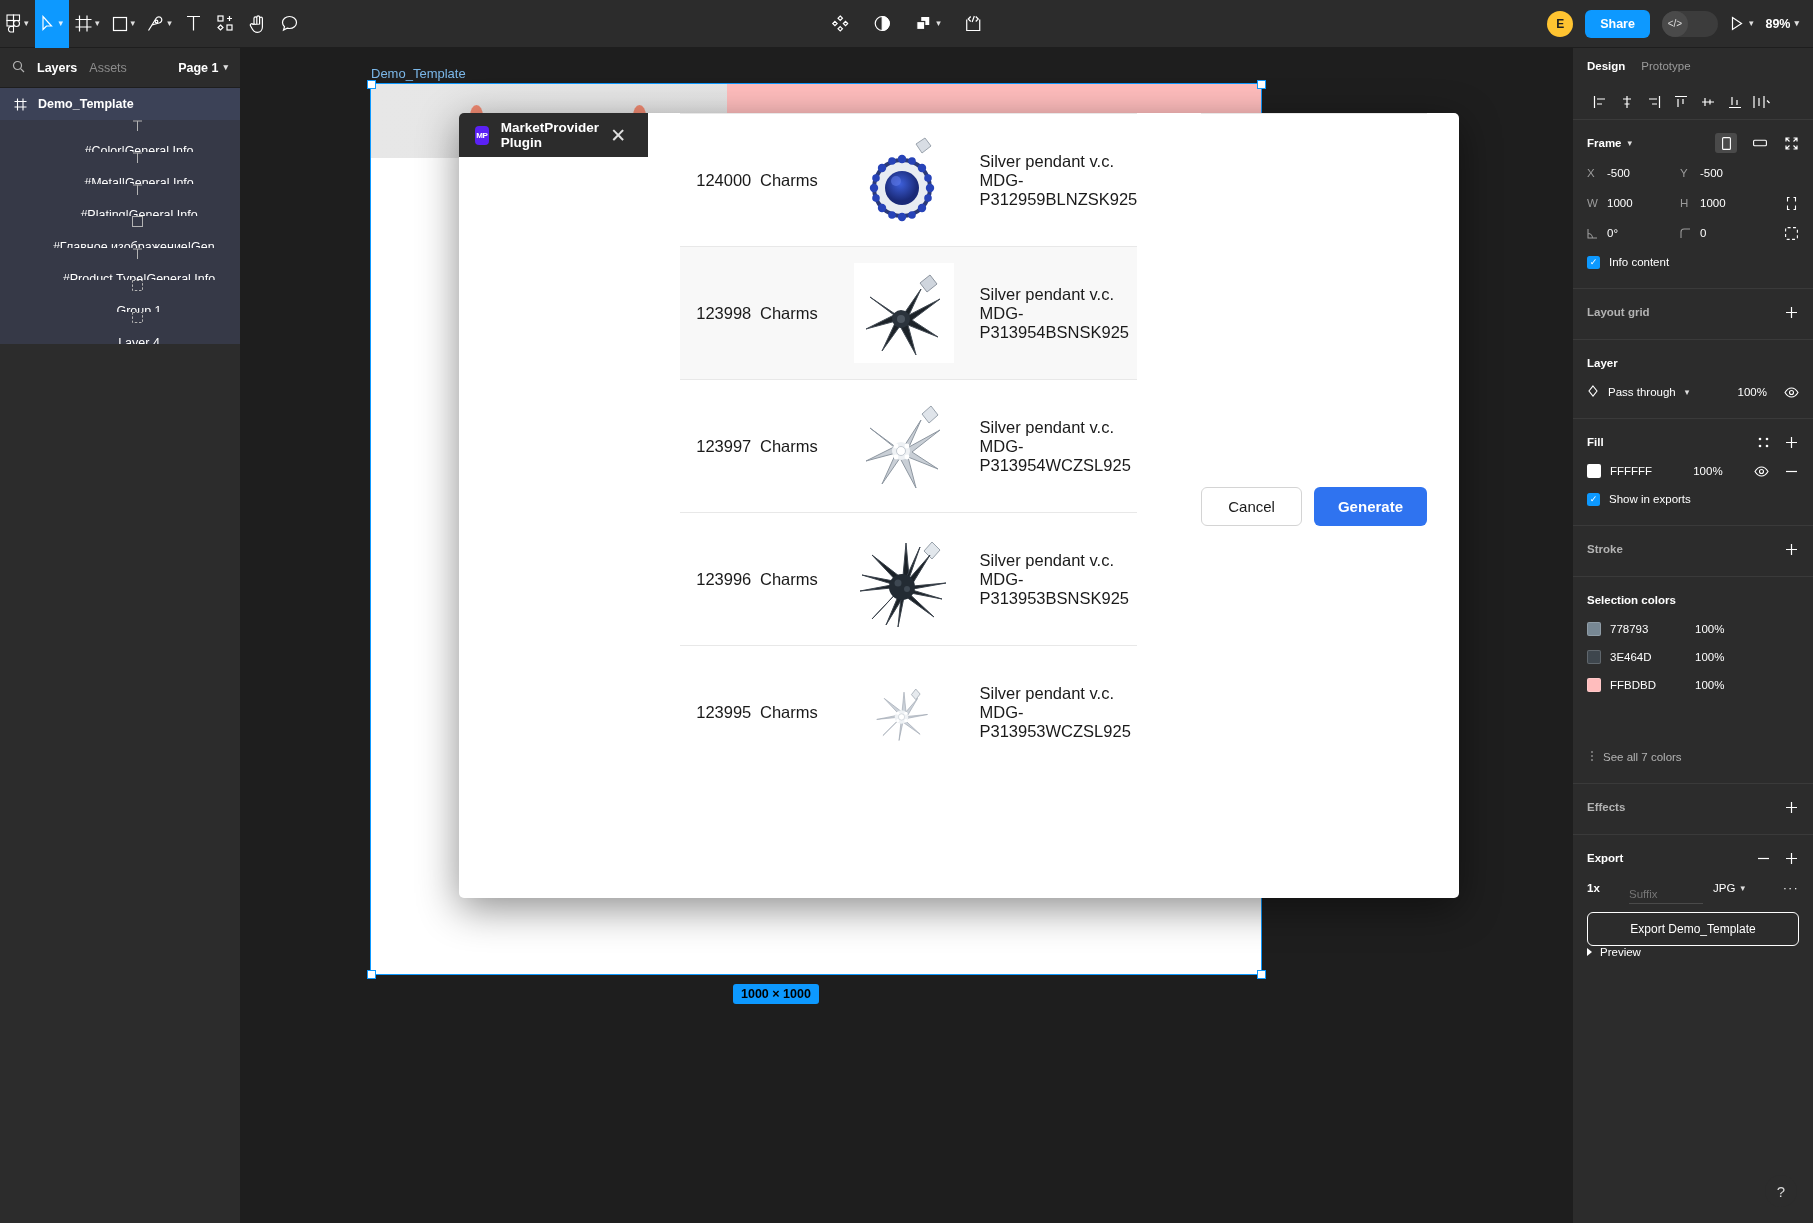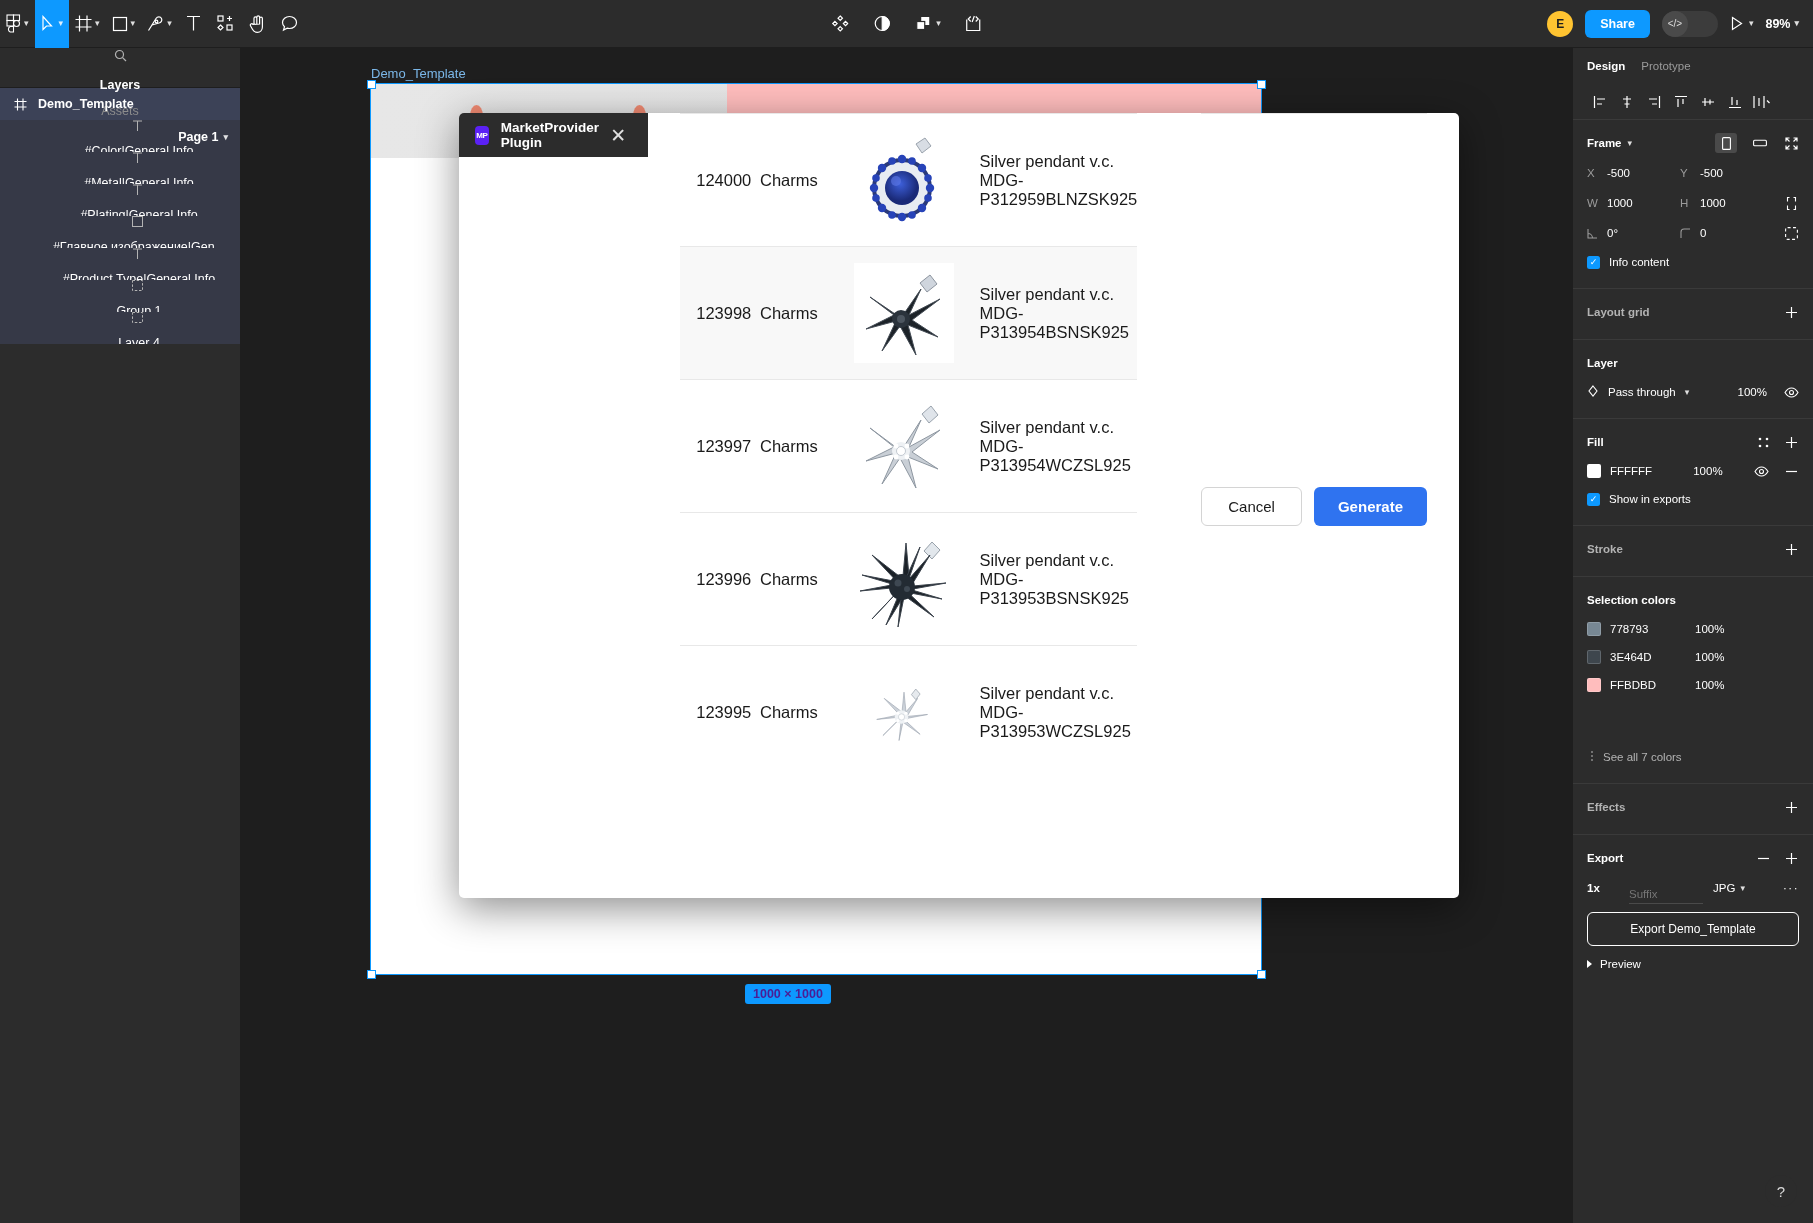--- a/index.html
+++ b/index.html
@@ -69,21 +69,20 @@
   
   .sidebar {
     position: absolute; top: 48px; left: 0;
     width: 240px; height: 1175px;
     background: #2c2c2c; z-index: 40;
   }
   .sb-head {
     height: 40px; display: flex; align-items: center;
     padding: 0 12px; gap: 12px;
     border-bottom: 1px solid #1e1e1e;
-    flex-direction: column;
   }
   .sb-tab { color: #8c8c8c; font-size: 12.5px; cursor: pointer; }
   .sb-tab.active { color: #fff; font-weight: bold; }
   .sb-page {
     margin-left: auto; color: #fff; font-size: 12.5px;
     font-weight: bold; display: flex; align-items: center; gap: 5px;
     cursor: pointer;
   }
   .layers { padding-top: 0; }
   .layer-row {
@@ -124,22 +123,22 @@
   }
   .pin {
     position: absolute; width: 13px; height: 19px;
     background: #f08a72; border-radius: 50% 50% 50% 50% / 60% 60% 40% 40%;
   }
   .handle {
     position: absolute; width: 9px; height: 9px;
     background: #fff; border: 1.3px solid #0d99ff;
   }
   .size-badge {
-    position: absolute; left: 505px; top: 936px;
-    background: #0d99ff; color: #4c1d95;
+    position: absolute; left: 493px; top: 936px;
+    background: #0d99ff; color: #000000;
     font-size: 12.5px; font-weight: bold;
     padding: 3px 8px; border-radius: 3px;
   }
 
   
   .modal {
     position: absolute; left: 459px; top: 113px;
     width: 1000px; height: 785px;
     background: #fff; border-radius: 5px;
     box-shadow: 0 10px 40px rgba(0,0,0,.45);
@@ -264,21 +263,21 @@
     font-family: inherit; outline: none; margin-top: 16px;
   }
   .exp-fmt { width: 56px; display: flex; align-items: center; gap: 5px; color: #fff; padding-left: 10px; cursor: pointer; text-align: center; }
   .exp-dots { margin-left: auto; letter-spacing: 1.5px; cursor: pointer; }
   .exp-btn {
     width: 100%; margin-top: 9px;
     background: transparent; border: 1px solid #fff;
     color: #fff; border-radius: 6px; padding: 9px 0;
     font-size: 12px; cursor: pointer; font-family: inherit;
   }
-  .preview-row { display: flex; align-items: center; gap: 8px; margin-top: 12px; color: #fff; cursor: pointer; }
+  .preview-row { display: flex; align-items: center; gap: 8px; color: #fff; cursor: pointer; }
   .tri { width: 0; height: 0; border-left: 5px solid #fff; border-top: 4px solid transparent; border-bottom: 4px solid transparent; }
 
   .help-btn {
     position: absolute; right: 16px; bottom: 16px;
     width: 32px; height: 32px; border-radius: 50%;
     background: #2c2c2c; color: #d8d8d8;
     display: flex; align-items: center; justify-content: center;
     font-size: 15px; cursor: pointer; z-index: 70;
   }
 </style>

